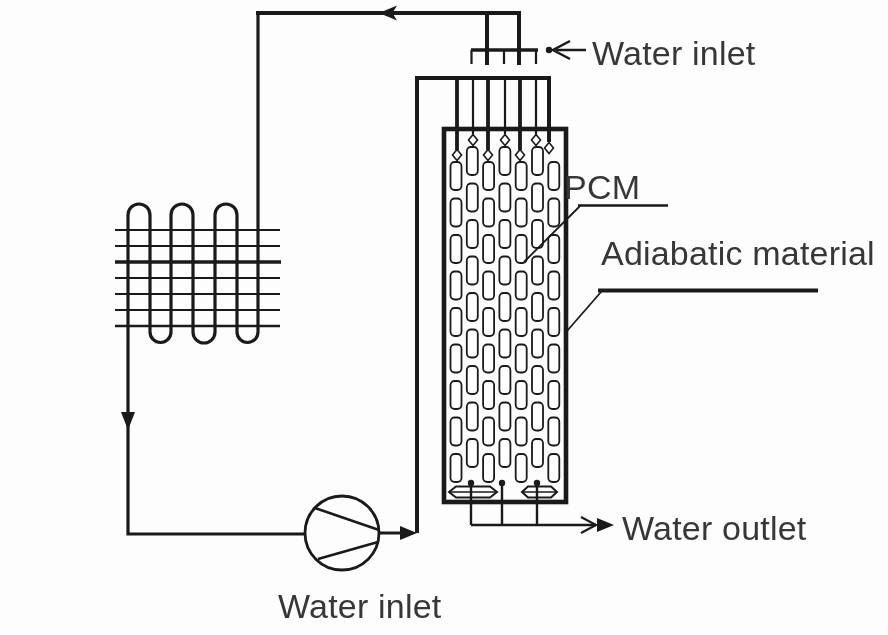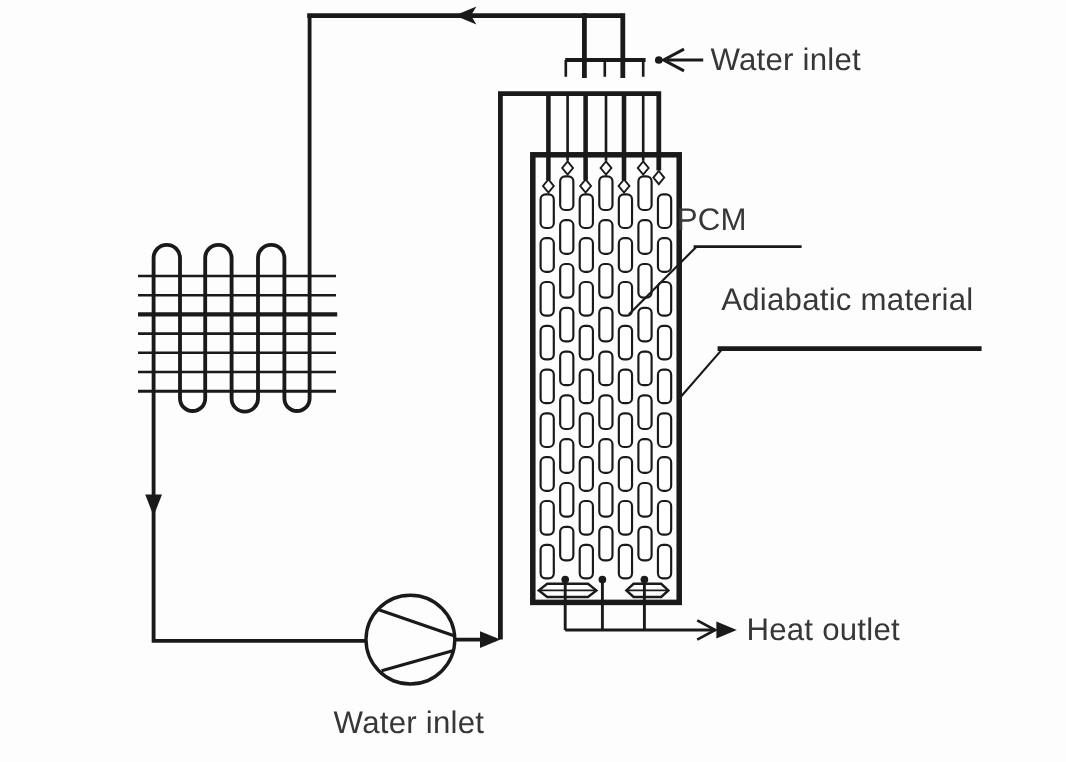--- a/index.html
+++ b/index.html
@@ -6,21 +6,21 @@
   .stage{
     position:relative;
     width:888px;height:635px;
     background:#fdfdfd;
     overflow:hidden;
     font-family:"Liberation Sans",sans-serif;
   }
   .stage svg{position:absolute;left:0;top:0;}
   .lbl{
     position:absolute;
-    font-size:26px;
+    font-size:34px;
     line-height:1.1;
     color:#373737;
     white-space:nowrap;
     letter-spacing:0.2px;
   }
   
   .ink{stroke:#1a1a1a;fill:none;}
   .fill-ink{fill:#1a1a1a;stroke:none;}
   .capsule{fill:#ffffff;stroke:#1a1a1a;stroke-width:1.8;}
 </style>
@@ -182,16 +182,16 @@
 
   <g>
     <line class="ink" stroke-width="4" x1="598" y1="290.5" x2="818" y2="290.5"></line>
     <line class="ink" stroke-width="1.8" x1="601" y1="292" x2="567" y2="331"></line>
   </g>
 </svg>
 
 <div class="lbl" style="left:592px;top:35px">Water inlet</div>
 <div class="lbl" style="left:564px;top:169px">PCM</div>
 <div class="lbl" style="left:601px;top:235px">Adiabatic material</div>
-<div class="lbl" style="left:622px;top:510px">Heat outlet</div>
+<div class="lbl" style="left:622px;top:510px">Water outlet</div>
 <div class="lbl" style="left:278px;top:588px">Water inlet</div>
 
 </div>
 
 </body></html>

